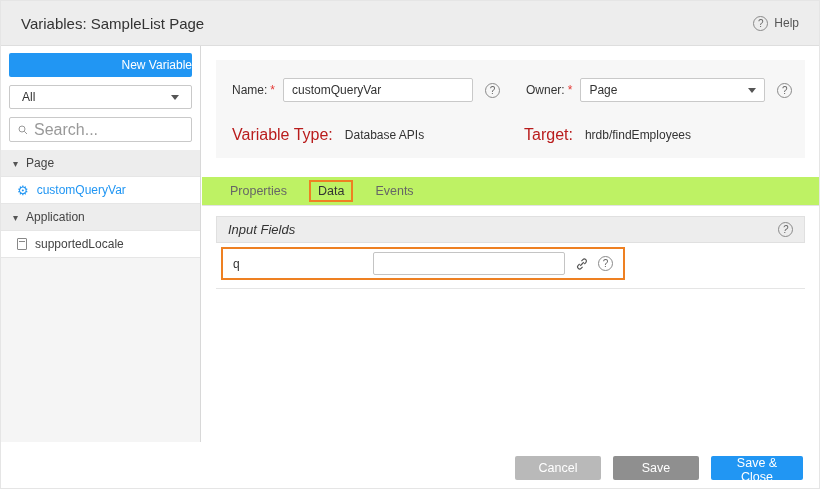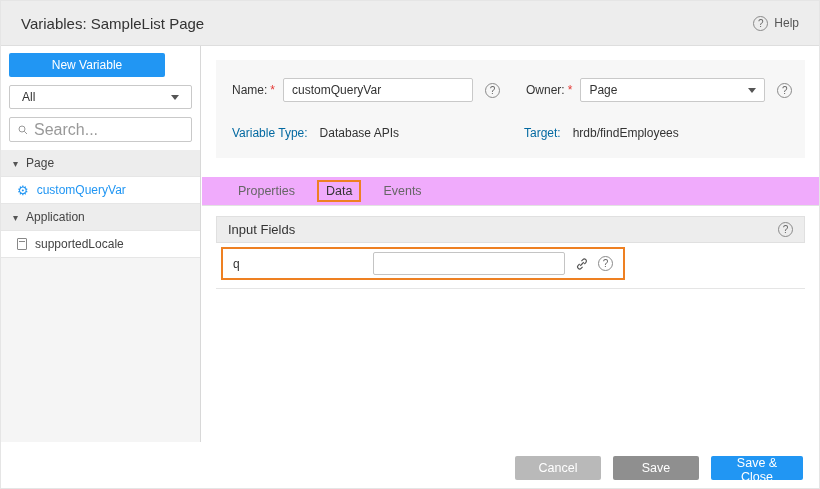--- a/index.html
+++ b/index.html
@@ -8,21 +8,21 @@
 
   
   .topbar { position:absolute; top:0; left:0; right:0; height:45px; background:#ededed; border-bottom:1px solid #dedede; display:flex; align-items:center; justify-content:space-between; padding:0 20px;gap:36px; }
   .topbar h1 { font-size:15px; font-weight:500; color:#333; }
   .help { display:flex; align-items:center; gap:6px; color:#555; font-size:12px; cursor:pointer; }
 
   .qmark { width:15px; height:15px; border:1px solid #8a8a8a; border-radius:50%; font-size:10px; color:#666; display:inline-flex; align-items:center; justify-content:center; flex:0 0 auto; }
 
   
   .sidebar { position:absolute; top:45px; left:0; width:200px; height:398px; background:#fff; border-right:1px solid #d8d8d8; }
-  .btn-primary { position:absolute; top:7px; left:8px; width:156px; height:24px; background:#2196f3; color:#fff; border:none; border-radius:2px; font-size:12px; font-family:inherit; cursor:pointer; }
+  .btn-primary { position:absolute; top:7px; left:8px; width:183px; height:24px; background:#2196f3; color:#fff; border:none; border-radius:2px; font-size:12px; font-family:inherit; cursor:pointer;text-align:right; }
   .select-box { position:absolute; left:8px; width:183px; height:24px; background:#fff; border:1px solid #c9c9c9; border-radius:2px; display:flex; align-items:center; justify-content:space-between; padding:0 12px; font-size:12px; color:#333; cursor:pointer; }
   .filter-select { top:39px; }
   .caret { width:0; height:0; border-left:4px solid transparent; border-right:4px solid transparent; border-top:5px solid #555; }
   .search-box { position:absolute; top:71px; left:8px; width:183px; height:25px; background:#fff; border:1px solid #c9c9c9; border-radius:2px; display:flex; align-items:center; padding:0 7px; gap:5px; }
   .search-box input { border:none; outline:none; font-size:16px; color:#333; width:140px; font-family:Liberation Sans, sans-serif; background:transparent; }
   .search-box input::placeholder { color:#999; }
 
   .tree { position:absolute; top:104px; left:0; right:0; list-style:none; }
   .tree li { height:27px; display:flex; align-items:center; gap:8px; padding-left:12px; border-bottom:1px solid #e6e6e6; font-size:12px; color:#444; cursor:pointer; }
   .tree li.group { background:#ededed; }
@@ -34,39 +34,39 @@
   .doc-icon::after { content:""; position:absolute; left:1px; right:1px; top:2px; height:1px; background:#888; }
   .sidebar-fill { position:absolute; top:212px; left:0; right:0; bottom:0; background:#f5f5f5; }
 
   
   .main { position:absolute; top:45px; left:201px; right:0; height:398px; background:#fff; }
 
   .form-box { position:absolute; top:14px; left:14px; right:14px; height:98px; background:#f7f7f7; }
   .form-row1 { display:flex; align-items:center; padding:18px 16px 0; }
   .grp { display:flex; align-items:center; }
   .lbl { font-size:12px; color:#333; white-space:nowrap; }
-  .lbl-muted { font-size:12px; color:#0369a1; white-space:nowrap; }
+  .lbl-muted { font-size:16px; color:#b91c1c; white-space:nowrap; }
   .req { color:#e53935; font-size:12px; margin-left:3px; }
   .txt-input { width:190px; height:24px; border:1px solid #c9c9c9; border-radius:2px; background:#fff; font-size:12px; color:#333; padding:0 8px; margin-left:8px; font-family:inherit; outline:none; }
   .owner-grp { margin-left:26px; }
   .owner-select { width:185px; height:24px; margin-left:8px; position:relative; display:flex; align-items:center; justify-content:space-between; padding:0 8px; background:#fff; border:1px solid #c9c9c9; border-radius:2px; font-size:12px; color:#333; cursor:pointer; }
   .qm-gap { margin-left:12px; }
   .form-row2 { display:flex; align-items:center; padding:24px 16px 0; }
   .vt-grp { width:292px; display:flex; align-items:center; }
   .val { font-size:12px; color:#333; margin-left:12px; }
 
   
-  .tabs { position:absolute; top:131px; left:0; right:0; height:29px; background:#f0abfc; border-bottom:1px solid #e2e2e2; display:flex; align-items:center; padding-left:36px; gap:22px; }
+  .tabs { position:absolute; top:131px; left:0; right:0; height:29px; background:#bef264; border-bottom:1px solid #e2e2e2; display:flex; align-items:center; padding-left:28px; gap:22px; }
   .tab { font-size:12.5px; color:#666; cursor:pointer; }
   .tab.active { color:#333; }
   .annotation-box { border:2px solid #ee8022; padding:2px 7px; display:inline-flex; }
 
   
   .panel { position:absolute; top:170px; left:14px; right:14px; }
-  .panel-header { height:27px; background:#ededed; border:1px solid #e0e0e0; display:flex; align-items:center; justify-content:space-between; padding:0 11px; font-size:13px; color:#333; }
+  .panel-header { height:27px; background:#ededed; border:1px solid #e0e0e0; display:flex; align-items:center; justify-content:space-between; padding:0 11px; font-size:13px; color:#333;font-style:italic; }
   .panel-body { background:#fff; border-bottom:1px solid #e5e5e5; padding:4px 0 8px 5px; }
   .row-annotation { display:inline-flex; align-items:center; border:2px solid #ee8022; padding:3px 10px; }
   .field-label { width:140px; font-size:12px; color:#333; }
   .field-input { width:192px; height:23px; border:1px solid #c4c4c4; border-radius:2px; font-size:12px; color:#333; padding:0 8px; font-family:inherit; outline:none; }
   .link-btn { margin-left:10px; background:none; border:none; cursor:pointer; display:flex; align-items:center; padding:0; }
   .row-annotation .qmark { margin-left:9px; }
 
   
   .footer { position:absolute; left:0; right:0; bottom:0; height:46px; background:#fff; display:flex; justify-content:flex-end; align-items:center; gap:12px; padding:6px 16px 0; }
   .btn { height:24px; border:none; border-radius:2px; color:#fff; font-size:12.5px; font-family:inherit; cursor:pointer; padding:0 10px; }

